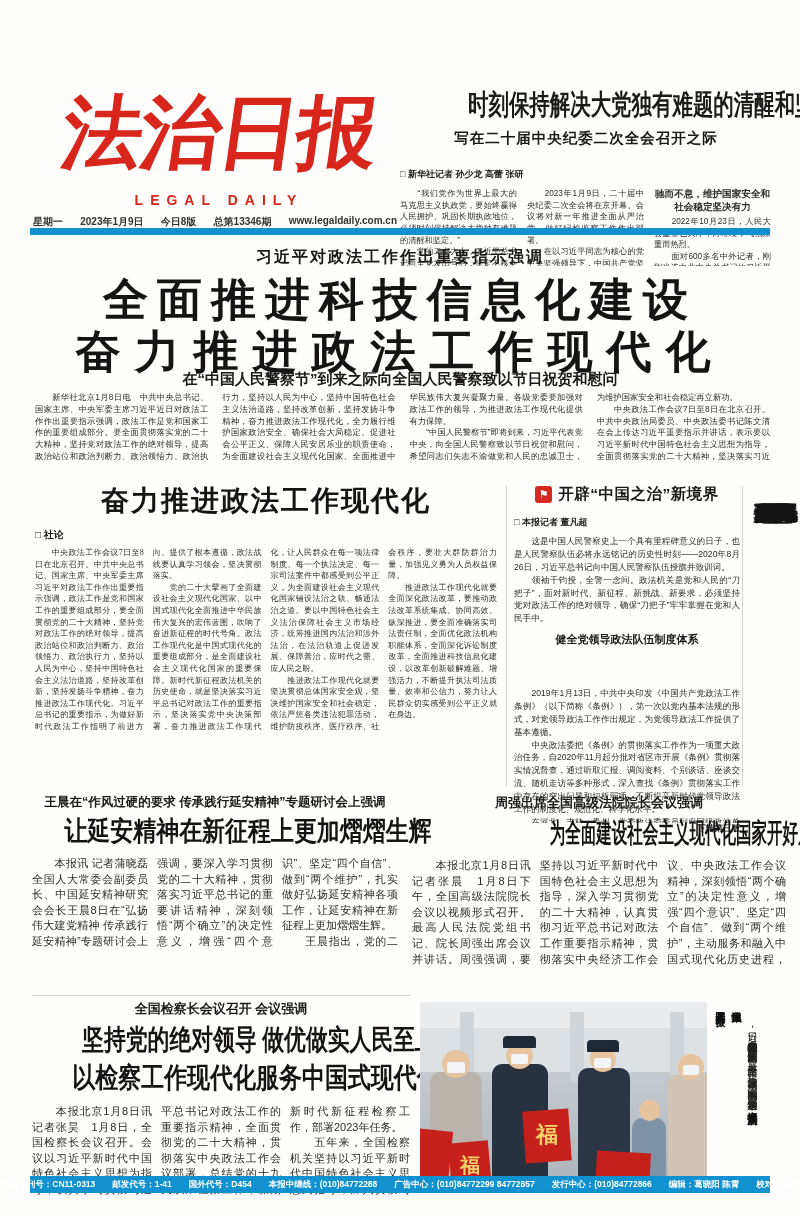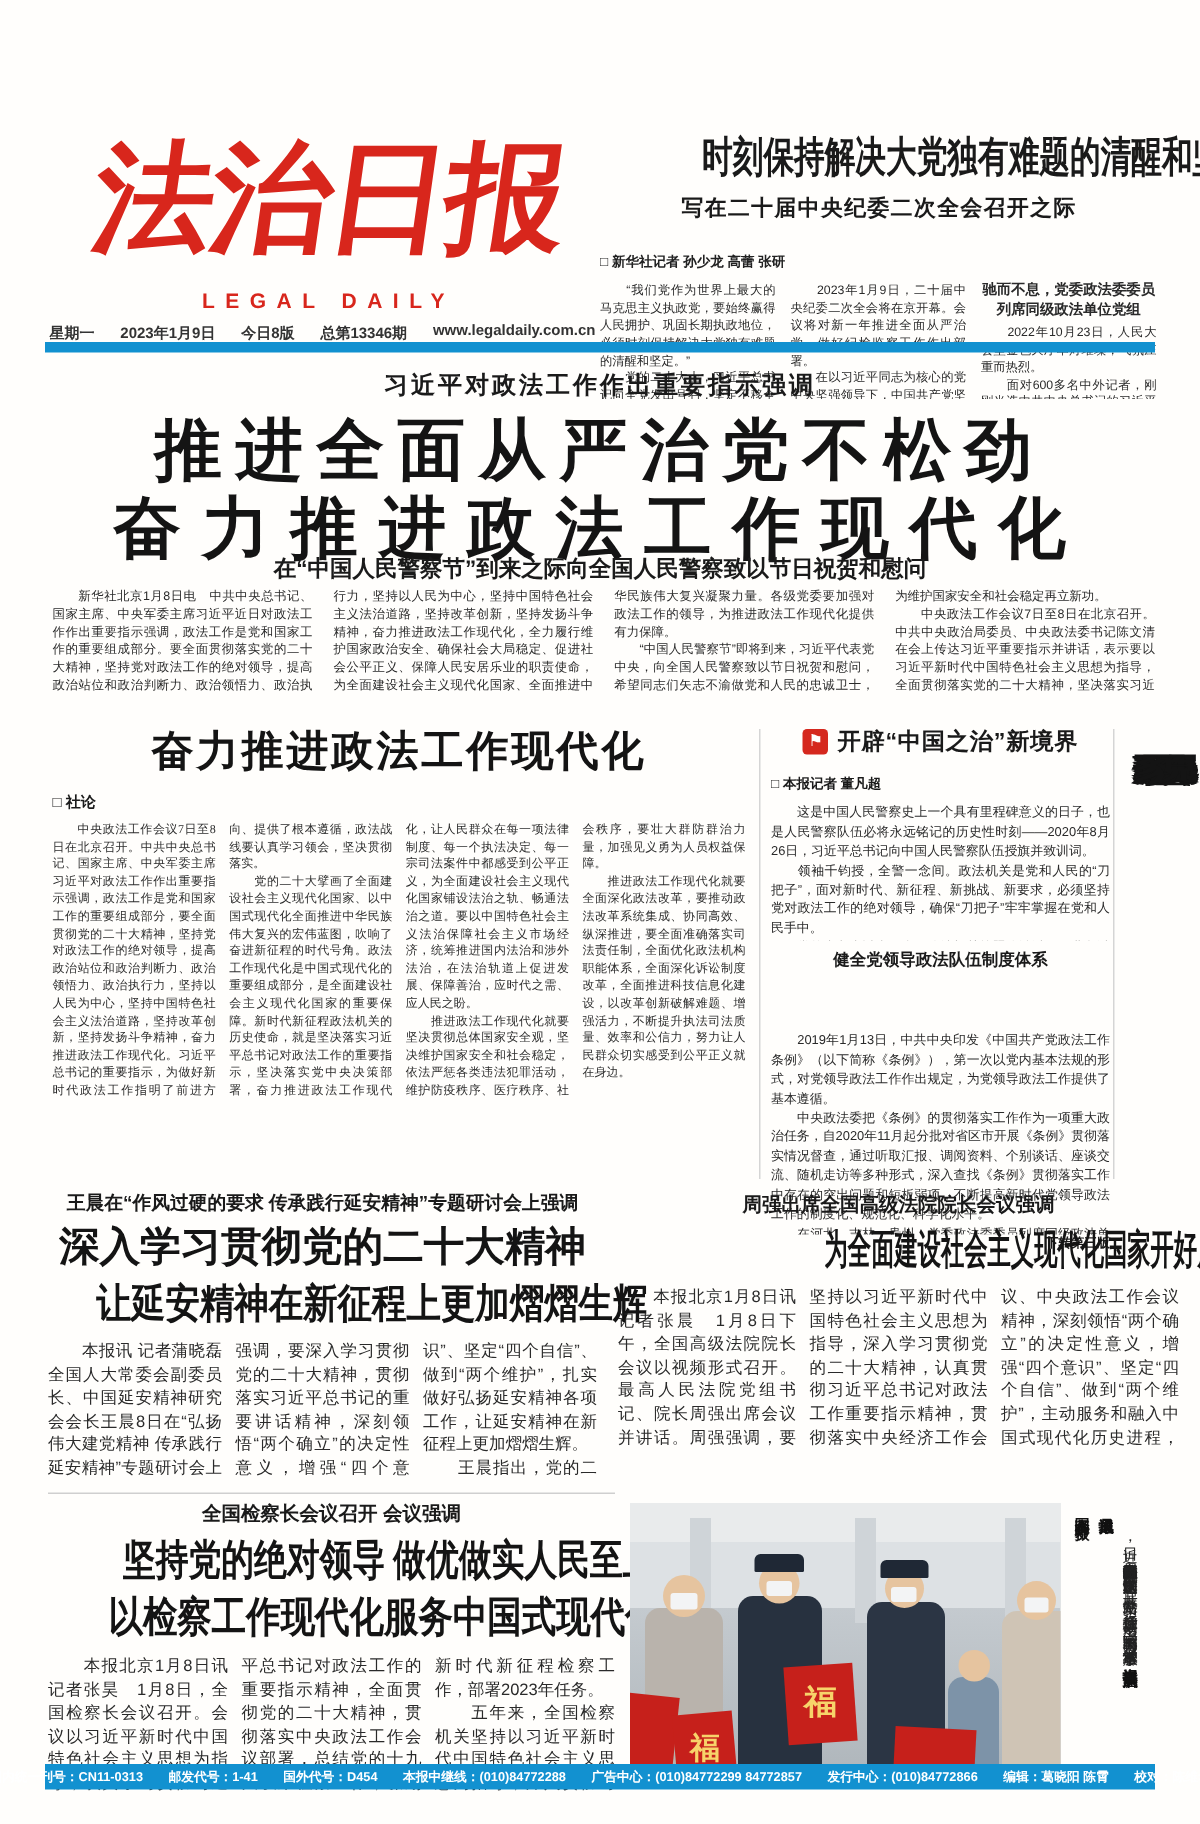--- a/index.html
+++ b/index.html
@@ -119,32 +119,32 @@
       <span class="sqz" style="transform:scaleX(0.73);">时刻保持解决大党独有难题的清醒和坚定</span>
     </div>
     <div class="top-deck">写在二十届中央纪委二次全会召开之际</div>
     <div class="top-byline">□ 新华社记者 孙少龙 高蕾 张研</div>
     <div class="top-cols">
       <div class="top-col jtext prelines">　　“我们党作为世界上最大的马克思主义执政党，要始终赢得人民拥护、巩固长期执政地位，必须时刻保持解决大党独有难题的清醒和坚定。”
 　　党的二十大上，习近平总书记向全党发出号召，坚定不移全面从严治党，深入推进新时代党的建设新的伟大工程。</div>
       <div class="top-col jtext prelines">　　2023年1月9日，二十届中央纪委二次全会将在京开幕。会议将对新一年推进全面从严治党、做好纪检监察工作作出部署。
 　　在以习近平同志为核心的党中央坚强领导下，中国共产党坚持以伟大自我革命引领伟大社会革命，推进全面从严治党不松劲、不停步、再出发，以刮骨自省、慎终如始的态度，踏上新的赶考之路。</div>
       <div class="top-col">
-        <div class="top-subhead">驰而不息，党委政法委委员列席同级政法单位党组</div>
+        <div class="top-subhead">驰而不息，维护国家安全和社会稳定坚决有力</div>
         <div class="jtext prelines">　　2022年10月23日，人民大会堂金色大厅华灯璀璨，气氛庄重而热烈。
 　　面对600多名中外记者，刚刚当选中共中央总书记的习近平话语坚定——</div>
 
       </div>
     </div>
   </div>
 
   <div class="abs bluebar"></div>
 
   <div class="abs lead-kicker">习近平对政法工作作出重要指示强调</div>
-  <div class="abs lead-hl lead-hl1">推进全面从严治党不松劲</div>
+  <div class="abs lead-hl lead-hl1">全面推进科技信息化建设</div>
   <div class="abs lead-hl lead-hl2">奋力推进政法工作现代化</div>
   <div class="abs lead-deck">在“中国人民警察节”到来之际向全国人民警察致以节日祝贺和慰问</div>
   <div class="abs lead-body jtext prelines">　　新华社北京1月8日电　中共中央总书记、国家主席、中央军委主席习近平近日对政法工作作出重要指示强调，政法工作是党和国家工作的重要组成部分。要全面贯彻落实党的二十大精神，坚持党对政法工作的绝对领导，提高政治站位和政治判断力、政治领悟力、政治执行力，坚持以人民为中心，坚持中国特色社会主义法治道路，坚持改革创新，坚持发扬斗争精神，奋力推进政法工作现代化，全力履行维护国家政治安全、确保社会大局稳定、促进社会公平正义、保障人民安居乐业的职责使命，为全面建设社会主义现代化国家、全面推进中华民族伟大复兴凝聚力量。各级党委要加强对政法工作的领导，为推进政法工作现代化提供有力保障。
 　　“中国人民警察节”即将到来，习近平代表党中央，向全国人民警察致以节日祝贺和慰问，希望同志们矢志不渝做党和人民的忠诚卫士，为维护国家安全和社会稳定再立新功。
 　　中央政法工作会议7日至8日在北京召开。中共中央政治局委员、中央政法委书记陈文清在会上传达习近平重要指示并讲话，表示要以习近平新时代中国特色社会主义思想为指导，全面贯彻落实党的二十大精神，坚决落实习近平总书记对政法工作的重要指示，深刻领悟“两个确立”的决定性意义，增强“四个意识”、坚定“四个自信”、做到“两个维护”，坚持党对政法工作的绝对领导，坚持统筹国内国际两个大局、坚持统筹发展安全两件大事，全力履行职责使命，奋力推进新时代新征程政法工作现代化，为全面建设社会主义现代化国家、全面推进中华民族伟大复兴贡献力量。
 　　中共中央书记处书记、公安部部长王小洪主持会议并作总结讲话，最高人民法院院长周强、最高人民检察院检察长张军出席会议。会议以电视电话会议形式召开。</div>
 
   <div class="abs vline" style="left:506px;top:486px;height:300px;"></div>
   <div class="abs vline" style="left:742px;top:486px;height:300px;"></div>
 
@@ -172,21 +172,20 @@
 　　在河北、吉林、贵州，党委政法委委员列席同级政法单位党组（党委）民主生活会制度陆续建立，政法单位党的建设、领导班子建设和政法干部政治思想作风状况能够得到细致摸清、底数明。
 　　在山西、辽宁、上海，政治督察、纪律作风督查巡查、案件评查联动机制不断完善，确保《条例》贯彻落实横向到边、纵向到底。
 　　时至今日，全国乡镇街道全部配齐政法委员，建立了统筹基层政法工作机制。</div>
     <div class="continued">下转第三版</div>
   </div>
 
   <div class="abs vert-hl">忠诚干净担当的政法铁军呈现新风貌</div>
 
   <div class="abs wang">
     <div class="kicker-s">王晨在“作风过硬的要求 传承践行延安精神”专题研讨会上强调</div>
-    <div class="wang-hl serif">深入学习贯彻党的二十大精神</div>
     <div class="wang-hl serif">
       <span class="sqz" style="transform:scaleX(0.85);">让延安精神在新征程上更加熠熠生辉</span>
     </div>
     <div class="band-body wang-body jtext prelines">　　本报讯 记者蒲晓磊　全国人大常委会副委员长、中国延安精神研究会会长王晨8日在“弘扬伟大建党精神 传承践行延安精神”专题研讨会上强调，要深入学习贯彻党的二十大精神，贯彻落实习近平总书记的重要讲话精神，深刻领悟“两个确立”的决定性意义，增强“四个意识”、坚定“四个自信”、做到“两个维护”，扎实做好弘扬延安精神各项工作，让延安精神在新征程上更加熠熠生辉。
 　　王晨指出，党的二十大报告首次将“弘扬伟大建党精神”写入党的全国代表大会主题，要深刻认识延安精神是伟大建党精神在延安时期的时代体现，坚定历史自信，增强历史主动，发扬斗争精神，把党的光荣传统和优良作风继承好、发扬好。
 　　王晨强调，研究会广大会员要更加紧密地团结在以习近平同志为核心的党中央周围，牢记初心使命，矢志不渝做延安精神的坚定传承者、大力弘扬者和自觉践行者，要顺应时代发展要求，讲好党在延安的故事，持续推广“延安精神进校园”等活动，不断推出高质量研究成果，积极服务党和国家工作大局，为实现第二个百年奋斗目标凝聚力量。
 　　山东省委主要负责同志在研讨会上致辞。
 　　此次会议由中国延安精神研究会、山东省延安精神研究会、山东沂蒙精神研究会共同举办，以线上线下相结合方式进行，共有150人参加会议。</div>
   </div>
 

